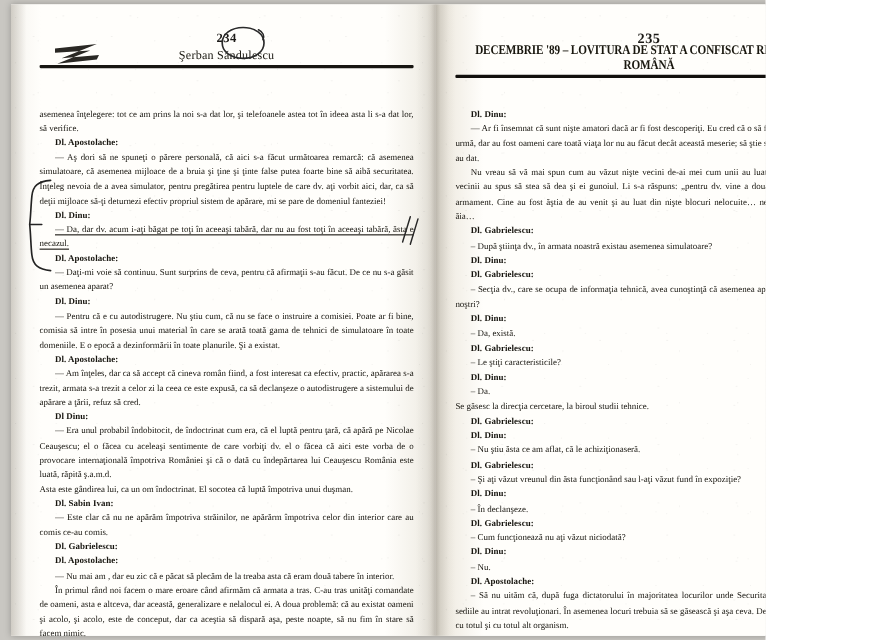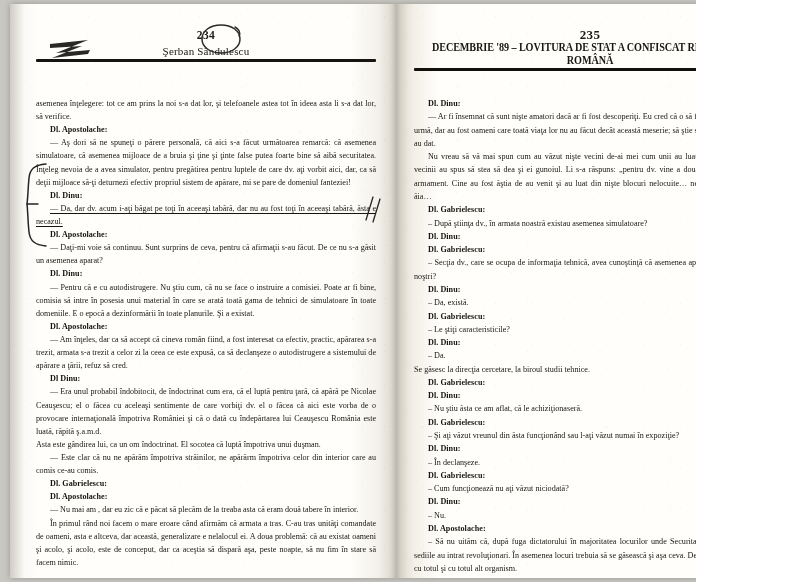--- a/index.html
+++ b/index.html
@@ -119,20 +119,21 @@
           <p class="ind"><span class="u">— Da, dar dv. acum i-aţi băgat pe toţi în aceeaşi tabără, dar nu au fost toţi în aceeaşi tabără, ăsta e necazul.</span></p>
           <p class="spk">Dl. Apostolache:</p>
           <p class="ind">— Daţi-mi voie să continuu. Sunt surprins de ceva, pentru că afirmaţii s-au făcut. De ce nu s-a găsit un asemenea aparat?</p>
           <p class="spk">Dl. Dinu:</p>
           <p class="ind">— Pentru că e cu autodistrugere. Nu ştiu cum, că nu se face o instruire a comisiei. Poate ar fi bine, comisia să intre în posesia unui material în care se arată toată gama de tehnici de simulatoare în toate domeniile. E o epocă a dezinformării în toate planurile. Şi a existat.</p>
           <p class="spk">Dl. Apostolache:</p>
           <p class="ind">— Am înţeles, dar ca să accept că cineva român fiind, a fost interesat ca efectiv, practic, apărarea s-a trezit, armata s-a trezit a celor zi la ceea ce este expusă, ca să declanşeze o autodistrugere a sistemului de apărare a ţării, refuz să cred.</p>
           <p class="spk">Dl Dinu:</p>
           <p class="ind">— Era unul probabil îndobitocit, de îndoctrinat cum era, că el luptă pentru ţară, că apără pe Nicolae Ceauşescu; el o făcea cu aceleaşi sentimente de care vorbiţi dv. el o făcea că aici este vorba de o provocare internaţională împotriva României şi că o dată cu îndepărtarea lui Ceauşescu România este luată, răpită ş.a.m.d.</p>
           <p class="">Asta este gândirea lui, ca un om îndoctrinat. El socotea că luptă împotriva unui duşman.</p>
+          <p class="spk">Dl. Sabin Ivan:</p>
           <p class="ind">— Este clar că nu ne apărăm împotriva străinilor, ne apărărm împotriva celor din interior care au comis ce-au comis.</p>
           <p class="spk">Dl. Gabrielescu:</p>
           <p class="spk">Dl. Apostolache:</p>
           <p class="ind">— Nu mai am , dar eu zic că e păcat să plecăm de la treaba asta că eram două tabere în interior.</p>
           <p class="ind">În primul rând noi facem o mare eroare când afirmăm că armata a tras. C-au tras unităţi comandate de oameni, asta e altceva, dar această, generalizare e nelalocul ei. A doua problemă: că au existat oameni şi acolo, şi acolo, este de conceput, dar ca aceştia să dispară aşa, peste noapte, să nu fim în stare să facem nimic.</p>
         </div>
     </div>
 
     <div class="ink" style="left:14px;top:158px;">
       <svg width="26" height="86" viewBox="0 0 26 86">
@@ -174,21 +175,21 @@
           <p class="ind">– Da, există.</p>
           <p class="spk">Dl. Gabrielescu:</p>
           <p class="ind">– Le ştiţi caracteristicile?</p>
           <p class="spk">Dl. Dinu:</p>
           <p class="ind">– Da.</p>
           <p class="">Se găsesc la direcţia cercetare, la biroul studii tehnice.</p>
           <p class="spk">Dl. Gabrielescu:</p>
           <p class="spk">Dl. Dinu:</p>
           <p class="ind">– Nu ştiu ăsta ce am aflat, că le achiziţionaseră.</p>
           <p class="spk">Dl. Gabrielescu:</p>
-          <p class="ind">– Şi aţi văzut vreunul din ăsta funcţionând sau l-aţi văzut numai în expoziţie?</p>
+          <p class="ind">– Şi aţi văzut vreunul din ăsta funcţionând sau l-aţi văzut fund în expoziţie?</p>
           <p class="spk">Dl. Dinu:</p>
           <p class="ind">– În declanşeze.</p>
           <p class="spk">Dl. Gabrielescu:</p>
           <p class="ind">– Cum funcţionează nu aţi văzut niciodată?</p>
           <p class="spk">Dl. Dinu:</p>
           <p class="ind">– Nu.</p>
           <p class="spk">Dl. Apostolache:</p>
           <p class="ind">– Să nu uităm că, după fuga dictatorului în majoritatea locurilor unde Securitatea, Poliţia îşi aveau sediile au intrat revoluţionari. În asemenea locuri trebuia să se găsească şi aşa ceva. Deci, pe undeva a exitat cu totul şi cu totul alt organism.</p>
         </div>
     </div>

